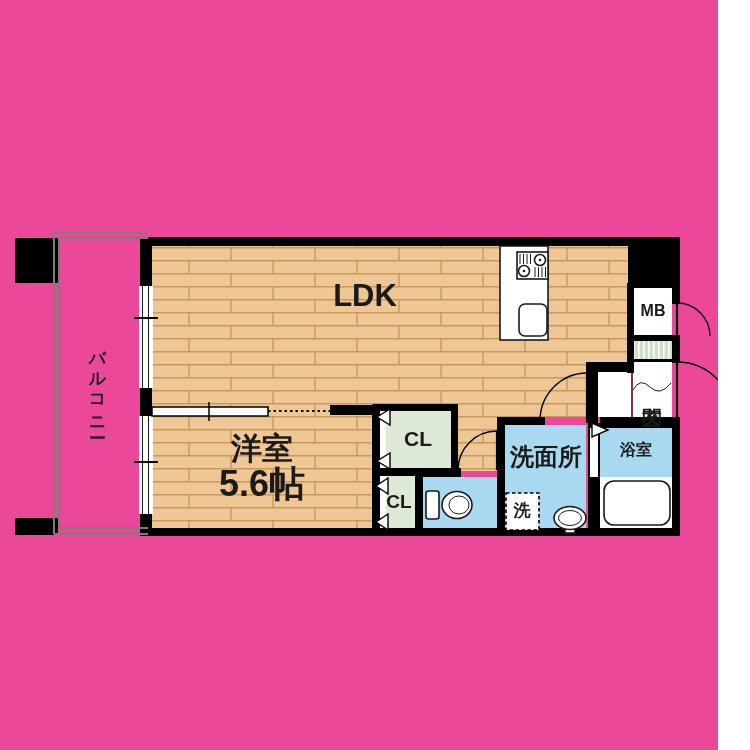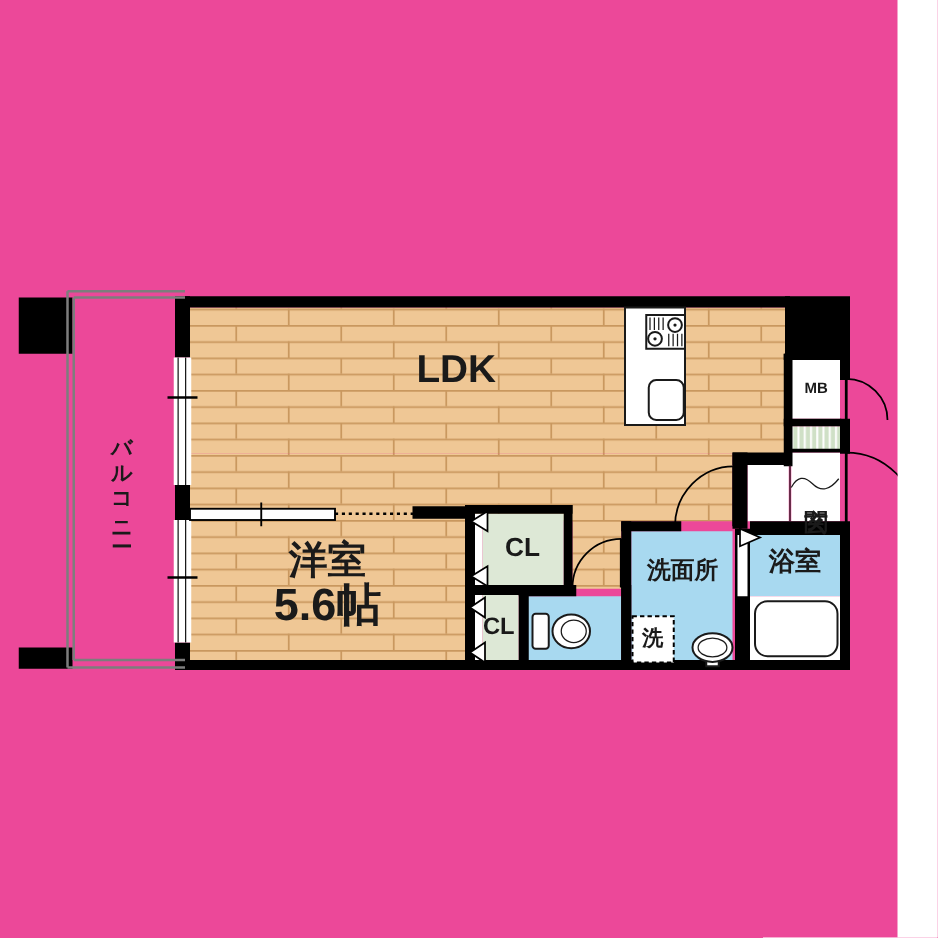--- a/index.html
+++ b/index.html
@@ -159,20 +159,20 @@
   <div class="lbl" style="left:365px;top:296px;font-size:31px;">LDK</div>
 
   <div class="lbl" style="left:262px;top:449px;font-size:31px;">洋室</div>
   <div class="lbl" style="left:262px;top:484px;font-size:36px;">5.6帖</div>
 
   <div class="lbl vert" style="left:97px;top:385px;font-size:17px;">バルコニー</div>
 
   <div class="lbl" style="left:418px;top:439px;font-size:21px;">CL</div>
   <div class="lbl" style="left:399px;top:502px;font-size:19px;">CL</div>
 
-  <div class="lbl" style="left:546px;top:457px;font-size:19px;">洗面所</div>
-  <div class="lbl" style="left:636px;top:450px;font-size:21px;">浴室</div>
+  <div class="lbl" style="left:546px;top:457px;font-size:24px;">洗面所</div>
+  <div class="lbl" style="left:636px;top:450px;font-size:16px;">浴室</div>
   <div class="lbl" style="left:522px;top:511px;font-size:17px;">洗</div>
 
   <div class="lbl vert" style="left:652px;top:393px;font-size:19px;letter-spacing:1px;">玄関</div>
-  <div class="lbl" style="left:653px;top:311px;font-size:12px;">MB</div>
+  <div class="lbl" style="left:653px;top:311px;font-size:16px;">MB</div>
 
 </div>
 
 </body></html>

